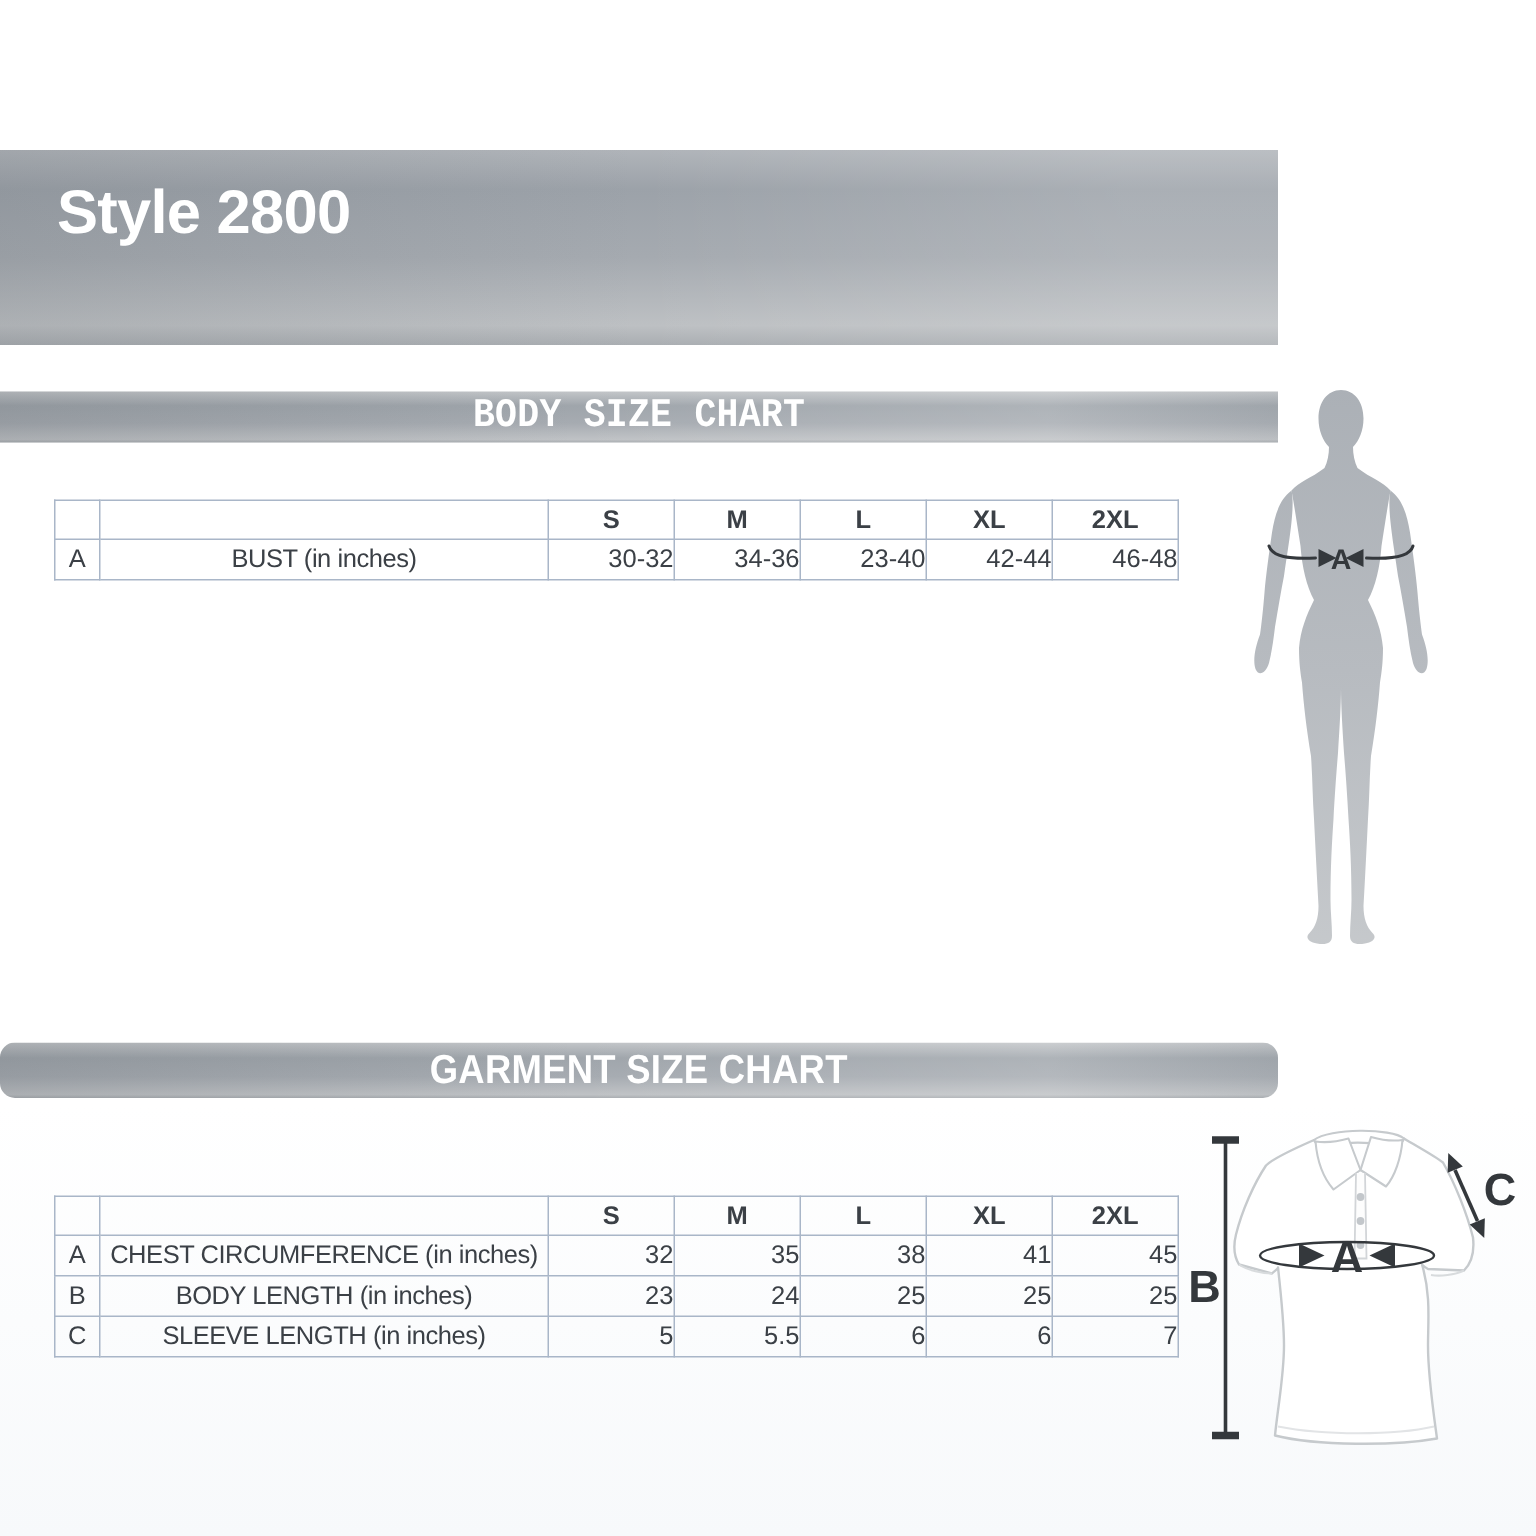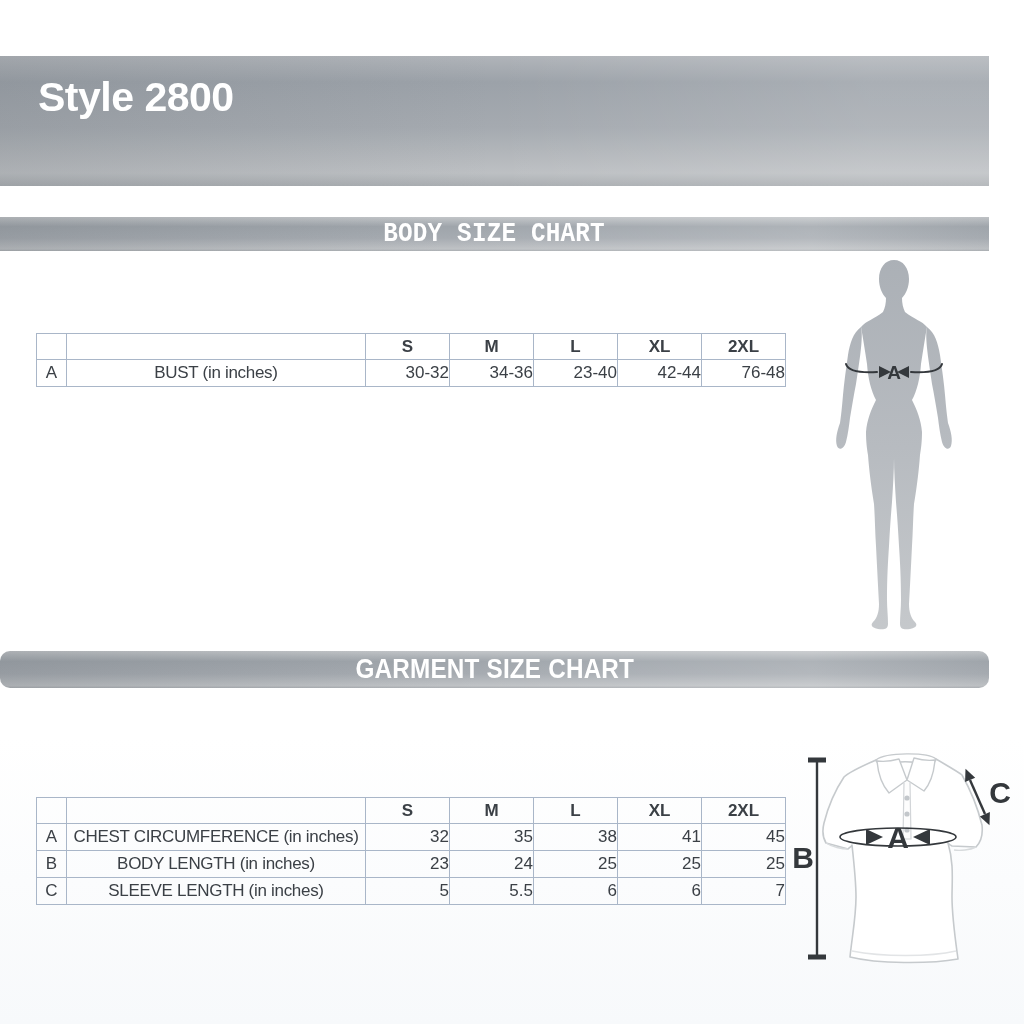--- a/index.html
+++ b/index.html
@@ -1,24 +1,24 @@
 <!DOCTYPE html>
 <html><head>
 <meta charset="utf-8">
 <style>
   html,body{margin:0;padding:0;background:#ffffff;}
   #page{position:relative;width:1024px;height:1024px;overflow:hidden;
         background:linear-gradient(180deg,#ffffff 0%,#ffffff 72%,#f7f9fb 100%);
         font-family:"Liberation Sans","DejaVu Sans",sans-serif;color:#3b4046;}
 
   
-  .metal{position:absolute;left:0;width:989px;
+  .metal{position:absolute;left:0;width:852px;
          background-image:
            linear-gradient(90deg, rgba(90,96,102,.20) 0%, rgba(255,255,255,0) 45%, rgba(255,255,255,.16) 82%, rgba(160,165,170,.10) 100%),
-           linear-gradient(180deg,#c2c5c8 0%,#9fa5ab 28%,#a6abb1 62%,#bfc2c5 94%,#a9adb1 100%);}
+           linear-gradient(180deg,#c2c5c8 0%,#9fa5ab 28%,#a6abb1 62%,#bfc2c5 94%,#a9adb1 100%); margin-top: 44px;}
   #title-banner{top:56px;height:130px;
          background-image:
            linear-gradient(90deg, rgba(90,96,102,.16) 0%, rgba(255,255,255,0) 50%, rgba(255,255,255,.14) 88%),
            linear-gradient(180deg,#b0b4b9 0%,#9ca2a9 20%,#a5aab0 55%,#bdc0c3 90%,#aaaeb2 100%);}
   #title-banner .title-text{position:absolute;left:38px;top:14px;
          font-size:41px;font-weight:bold;color:#ffffff;line-height:55px;letter-spacing:-0.5px;}
   .section-banner{height:34px;text-align:center;}
   .section-banner .banner-label{display:inline-block;line-height:34px;font-size:27px;font-weight:bold;
          color:#ffffff;letter-spacing:0.2px;transform:scaleX(0.9);transform-origin:50% 50%;white-space:nowrap;}
   #body-banner{top:217px;font-family:Liberation Mono, monospace;}
@@ -77,21 +77,21 @@
         <td class="size-head">XL</td>
         <td class="size-head">2XL</td>
       </tr>
       <tr class="datarow">
         <td class="letter-cell">A</td>
         <td class="label-cell">BUST (in inches)</td>
         <td class="val">30-32</td>
         <td class="val">34-36</td>
         <td class="val">23-40</td>
         <td class="val">42-44</td>
-        <td class="val">76-48</td>
+        <td class="val">46-48</td>
       </tr>
     </tbody>
   </table>
 
   <svg id="woman-figure" class="figure-svg" width="124" height="382" viewBox="0 0 124 382">
     <defs>
       <linearGradient id="silvergrad" x1="0" y1="0" x2="0" y2="382" gradientUnits="userSpaceOnUse">
         <stop offset="0" stop-color="#abb0b6"></stop>
         <stop offset="0.5" stop-color="#b7bbc0"></stop>
         <stop offset="1" stop-color="#c6c9cc"></stop>

